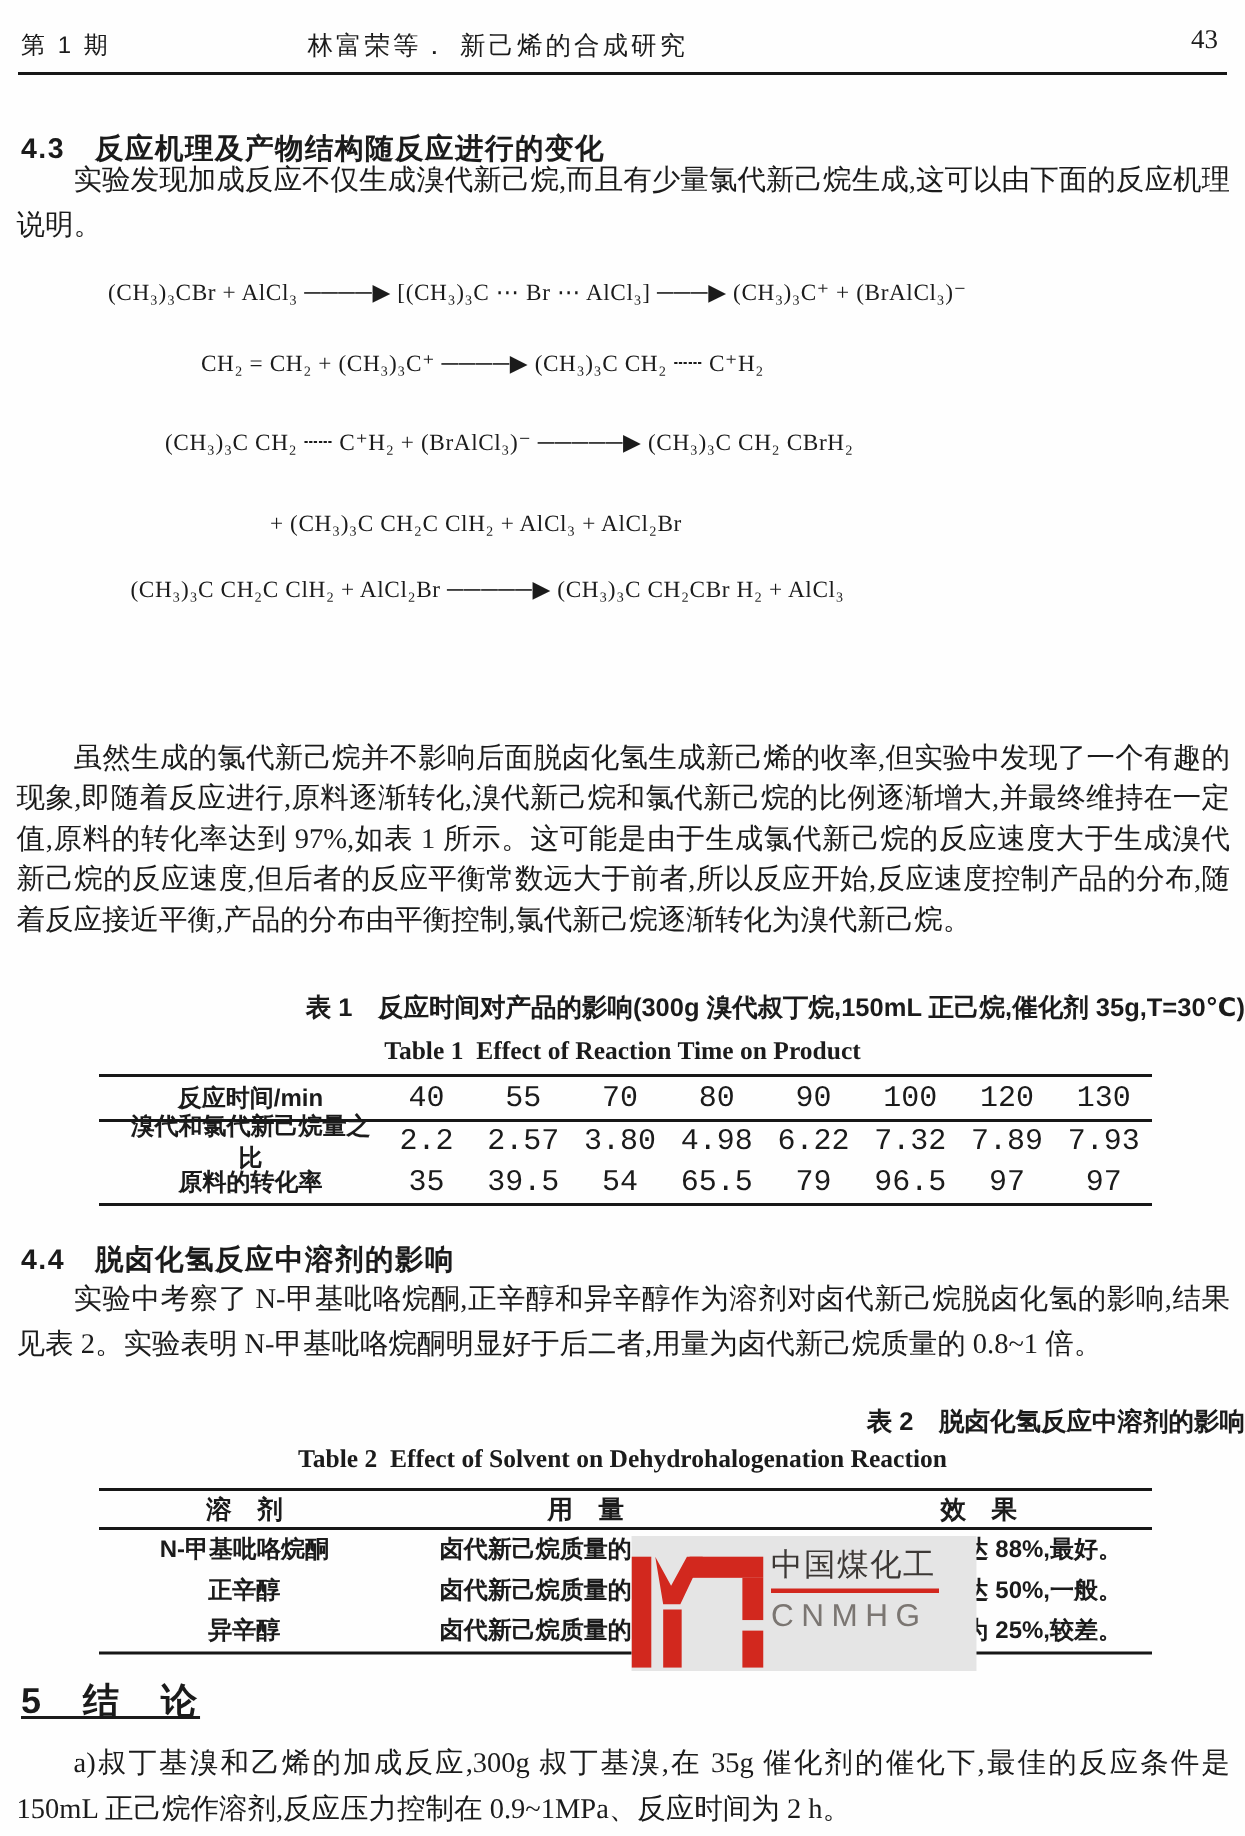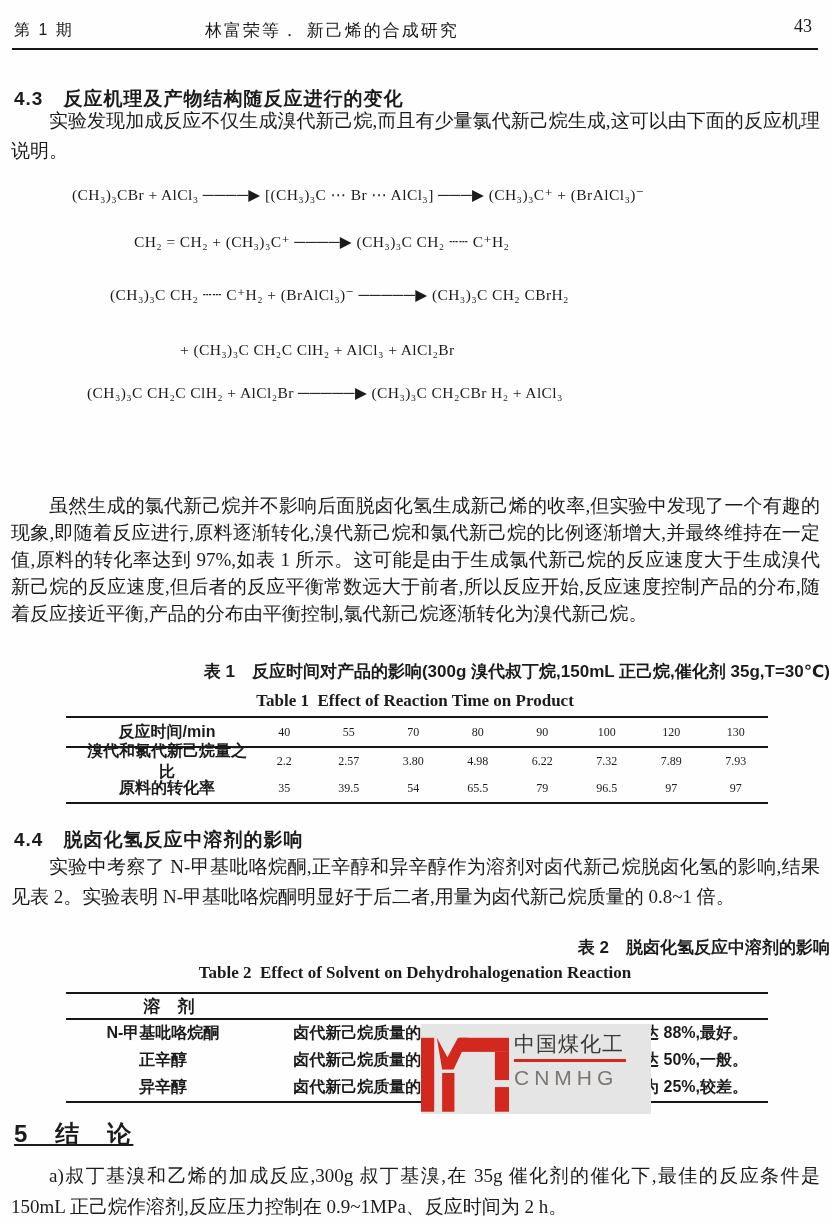--- a/index.html
+++ b/index.html
@@ -48,21 +48,21 @@
   #table1 { top:716px; }
   #table2 { top:992px; }
   .trow { display:flex; align-items:center; }
   .trow.head { border-bottom:2px solid #171717; }
   #table1 .trow.head { height:30px; }
   #table1 .trow.body { height:27px; }
   #table2 .trow.head { height:26px; }
   #table2 .trow.body { height:27px; }
   .zhcell { font-family:"Liberation Sans","DejaVu Sans",sans-serif; font-weight:bold;margin-left:16px; }
   .t1l { width:174px; text-align:center; font-size:16px; }
-  .t1v { width:66px;  text-align:center; font-size:12px; }
+  .t1v { width:66px;  text-align:center; font-size:20px;font-family:Liberation Mono, monospace; }
   .t2c1 { width:174px; text-align:center; font-size:16px; }
   .t2c2 { width:280px; text-align:center; font-size:16px; }
   .t2c3 { width:248px; text-align:right; padding-right:20px; font-size:16px; }
   .t2h  { text-align:center !important; padding-right:0 !important; font-size:17px; }
   
   .watermark { position:absolute; top:1024px; left:421px; width:230px; height:90px;
                background:#e5e5e5; display:flex; align-items:flex-start; z-index:5; }
   .wm-svg { width:88px; height:78px; margin-top:10px; flex:none; }
   .wm-svg polygon, .wm-svg rect { fill:#d2281e; }
   .wm-text { margin-left:5px; margin-top:8px; }
@@ -132,20 +132,22 @@
   </div>
 
   <div class="h-sec" id="h44">4.4　脱卤化氢反应中溶剂的影响</div>
   <p class="para" id="p-solv">实验中考察了 N-甲基吡咯烷酮,正辛醇和异辛醇作为溶剂对卤代新己烷脱卤化氢的影响,结果见表 2。实验表明 N-甲基吡咯烷酮明显好于后二者,用量为卤代新己烷质量的 0.8~1 倍。</p>
 
   <div class="tcap-zh" id="t2cz">表 2　脱卤化氢反应中溶剂的影响</div>
   <div class="tcap-en" id="t2ce">Table 2&nbsp;&nbsp;Effect of Solvent on Dehydrohalogenation Reaction</div>
   <div class="tbl" id="table2">
     <div class="trow head">
       <span class="t2c1 t2h zhcell">溶　剂</span>
+      <span class="t2c2 t2h zhcell">用　量</span>
+      <span class="t2c3 t2h zhcell">效　果</span>
     </div>
     <div class="trow body">
       <span class="t2c1 zhcell">N-甲基吡咯烷酮</span>
       <span class="t2c2 zhcell">卤代新己烷质量的 0.8~1 倍</span>
       <span class="t2c3 zhcell">新己烯的收率达 88%,最好。</span>
     </div>
     <div class="trow body">
       <span class="t2c1 zhcell">正辛醇</span>
       <span class="t2c2 zhcell">卤代新己烷质量的 0.8~1 倍</span>
       <span class="t2c3 zhcell">达 50%,一般。</span>

